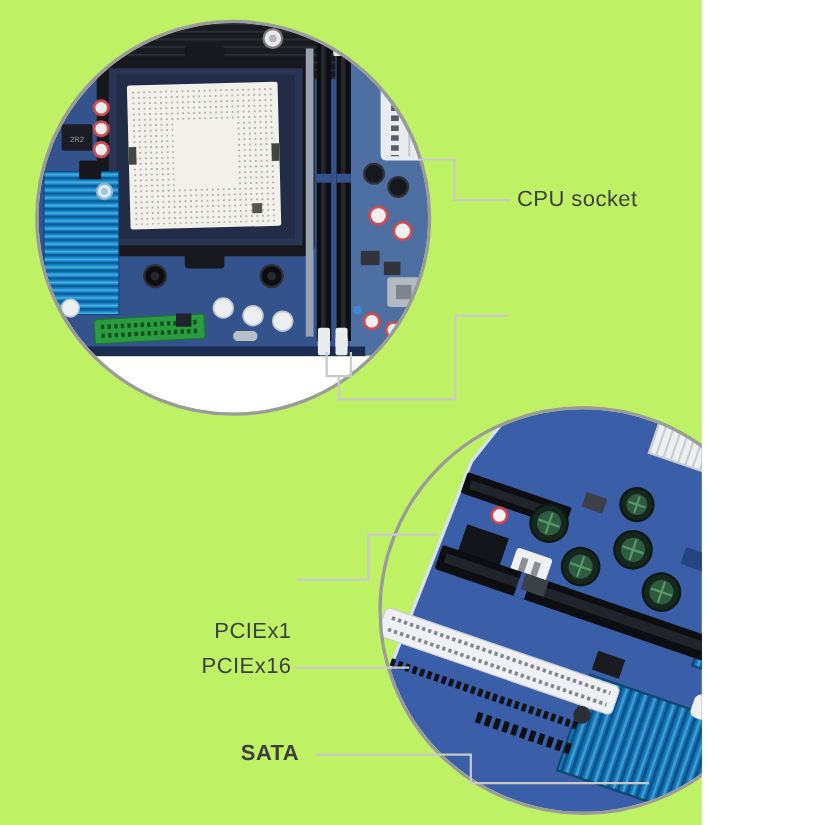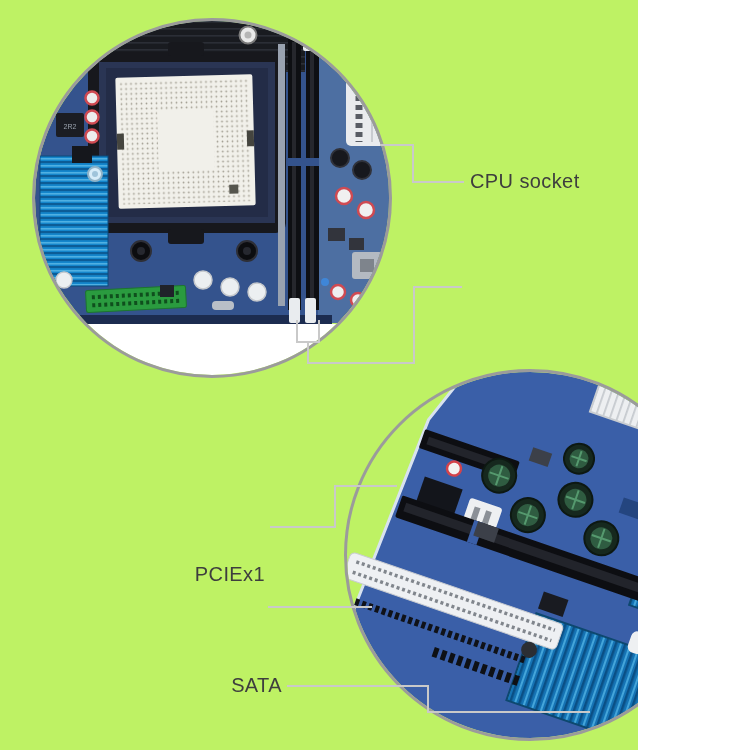--- a/index.html
+++ b/index.html
@@ -241,15 +241,16 @@
     <path d="M297,320 L297,342 L319,342 L319,320"></path>
     <path d="M308,342 L308,363 L414,363 L414,287 L462,287"></path>
     <path d="M270,527 L335,527 L335,486 L397,486"></path>
     <path d="M268,607 L372,607"></path>
     <path d="M287,686 L428,686 L428,712 L590,712"></path>
   </g>
 </svg>
 
 <div class="callout-label" style="left:470px;top:170px;">CPU socket</div>
 <div class="callout-label ra" style="left:150px;top:515px;width:115px;margin-top:48px;">PCIEx1</div>
-<div class="callout-label ra" style="left:165px;top:674px;width:117px;">SATA</div>
+<div class="callout-label ra" style="left:145px;top:595px;width:120px;">PCIEx16</div>
+<div class="callout-label ra" style="left:155px;top:674px;width:117px;font-weight:bold;">SATA</div>
 
 </div>
 
 </body></html>

